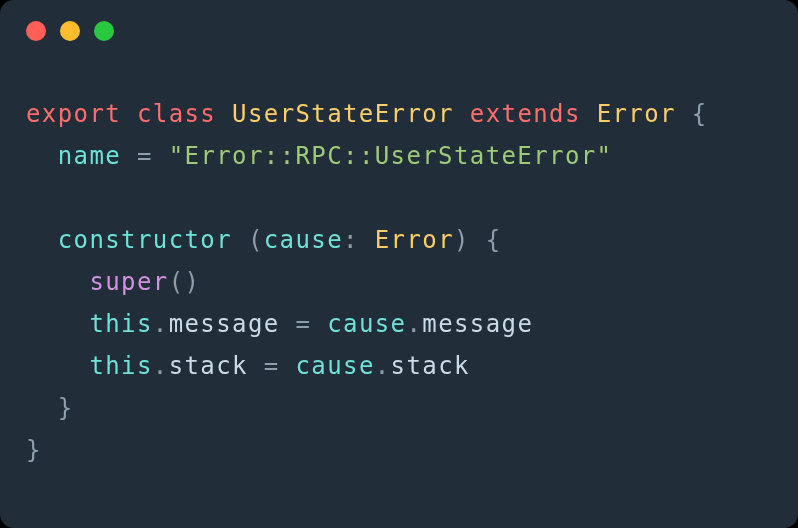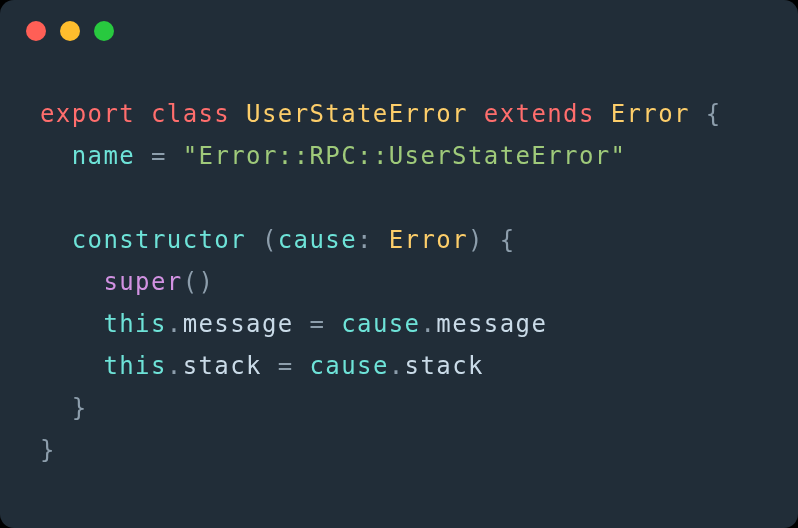--- a/index.html
+++ b/index.html
@@ -32,21 +32,21 @@
   .dot.red    { background: #ff5f56; }
   .dot.yellow { background: #ffbd2d; }
   .dot.green  { background: #28c93f; }
 
   pre.code {
     font-family: ui-monospace, SFMono-Regular, "SF Mono", Menlo, Consolas, "Liberation Mono", monospace;
     font-size: 24px;
     line-height: 40px;
     letter-spacing: 1.4px;
     color: #cadbe8;
-    padding: 60px 0 0 40px;
+    padding: 60px 0 0 26px;
     white-space: pre;
   }
 
   .kw-red    { color: #ff6e6d; }   
   .type     { color: #fdce6a; }    
   .ident    { color: #6ee3d8; }    
   .prop     { color: #cadbe8; }    
   .str      { color: #9fca7a; }    
   .kw-super { color: #d292e2; }    
   .punct    { color: #8d9eac; }    

